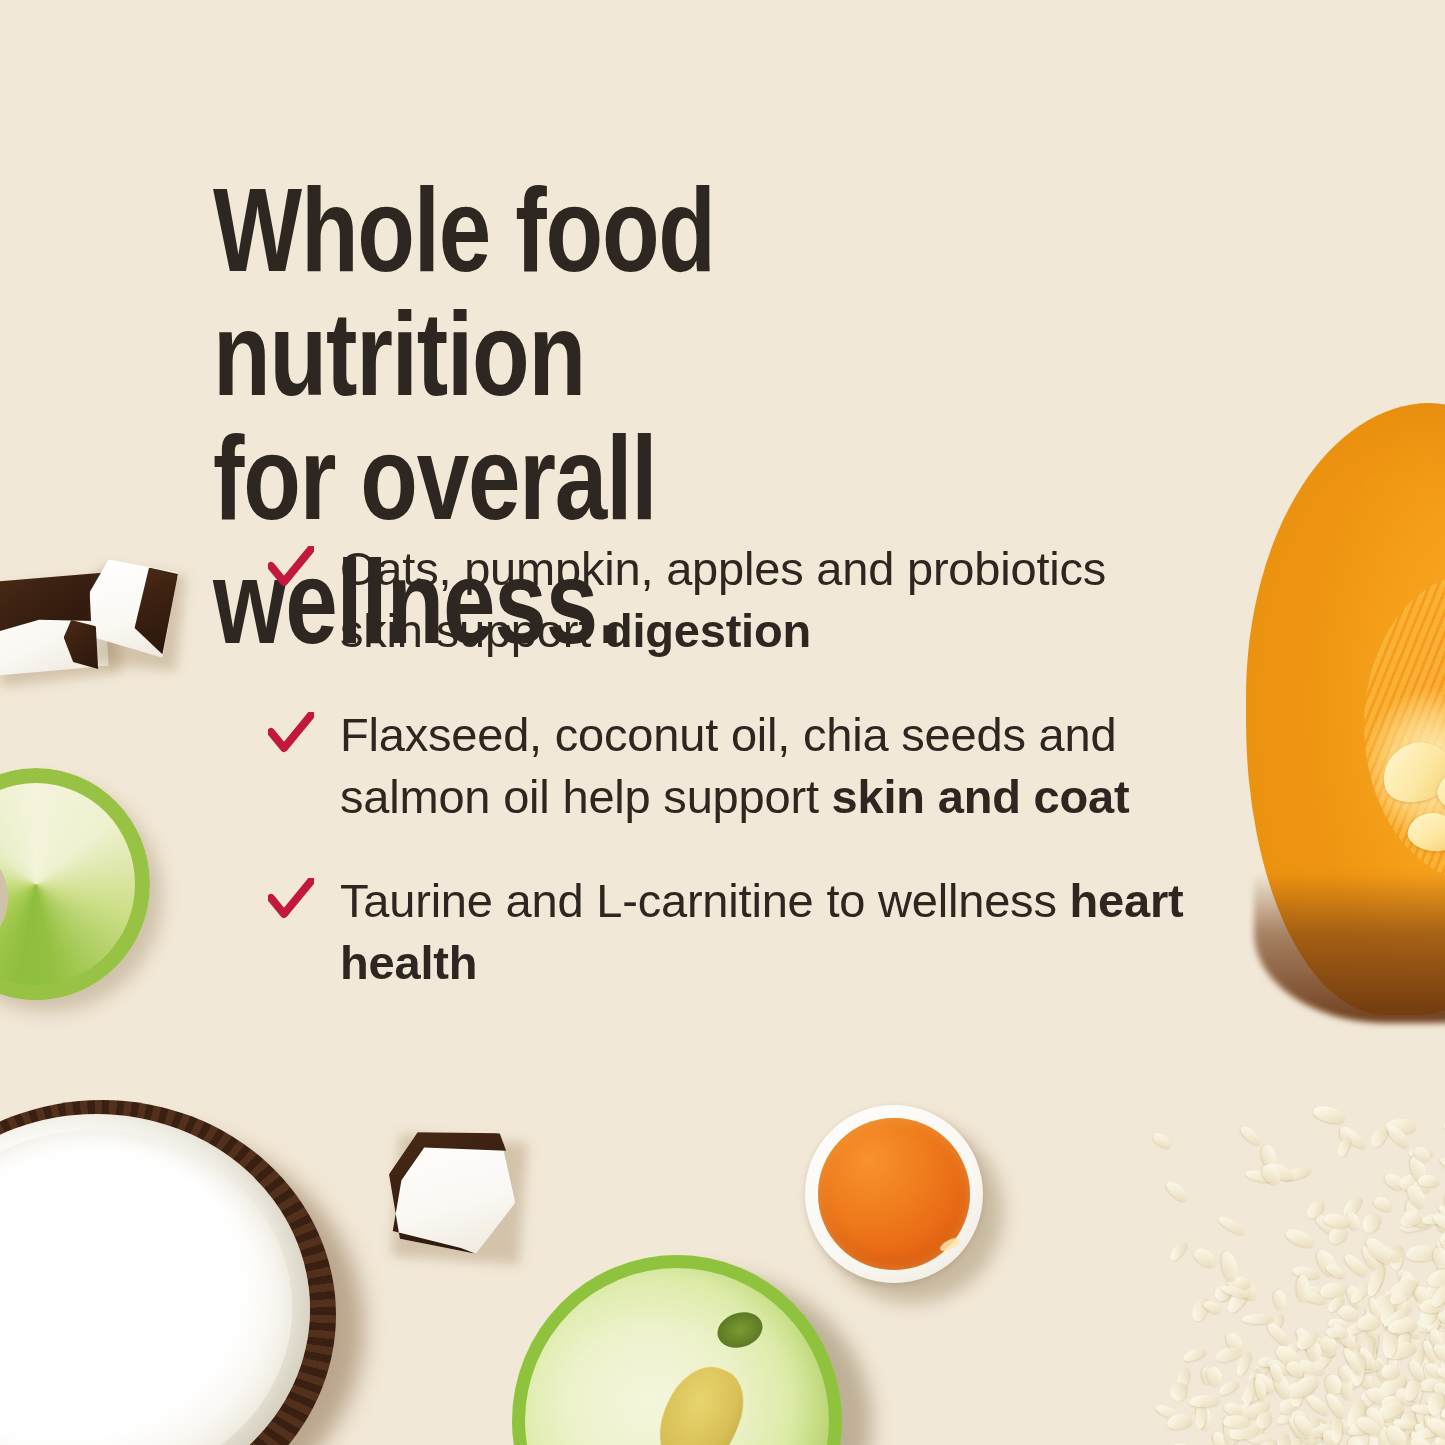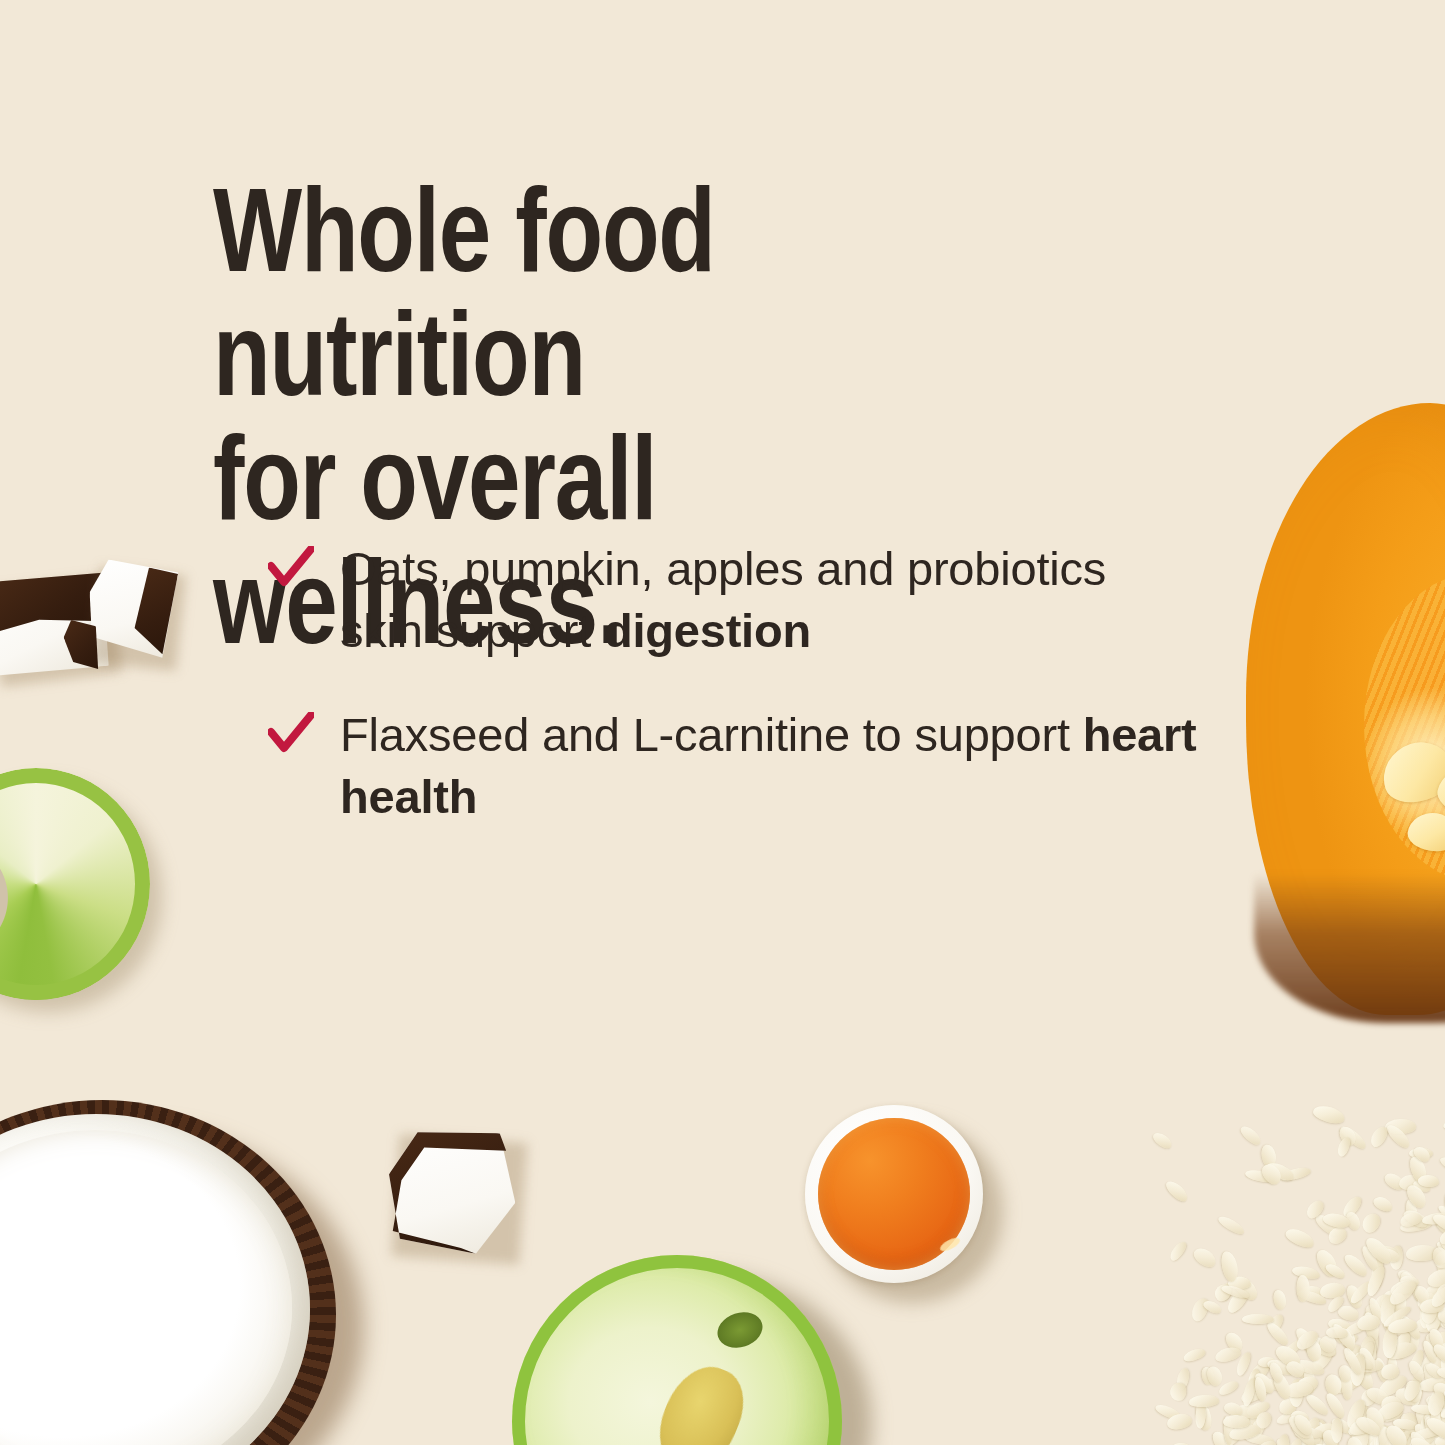--- a/index.html
+++ b/index.html
@@ -692,25 +692,33 @@
 
     <li class="bullet">
       <span class="check">
         <svg viewBox="0 0 46 42" xmlns="http://www.w3.org/2000/svg">
           <path d="M3 20 L16 36 L43 3" fill="none" stroke="#C2183F" stroke-width="8" stroke-linecap="round" stroke-linejoin="round"></path>
         </svg>
       </span>
       <span class="txt">Oats, pumpkin, apples and probiotics skin support </span><b>digestion</b>
     </li>
 
-
     <li class="bullet">
       <span class="check">
         <svg viewBox="0 0 46 42" xmlns="http://www.w3.org/2000/svg">
           <path d="M3 20 L16 36 L43 3" fill="none" stroke="#C2183F" stroke-width="8" stroke-linecap="round" stroke-linejoin="round"></path>
         </svg>
       </span>
-      <span class="txt">Flaxseed and L-carnitine to support </span><b>heart health</b>
+      <span class="txt">Flaxseed, coconut oil, chia seeds and salmon oil help support </span><b>skin and coat</b>
     </li>
 
+    <li class="bullet">
+      <span class="check">
+        <svg viewBox="0 0 46 42" xmlns="http://www.w3.org/2000/svg">
+          <path d="M3 20 L16 36 L43 3" fill="none" stroke="#C2183F" stroke-width="8" stroke-linecap="round" stroke-linejoin="round"></path>
+        </svg>
+      </span>
+      <span class="txt">Taurine and L-carnitine to wellness </span><b>heart health</b>
+    </li>
+
   </ul>
 
 </div>
 
 </body></html>

